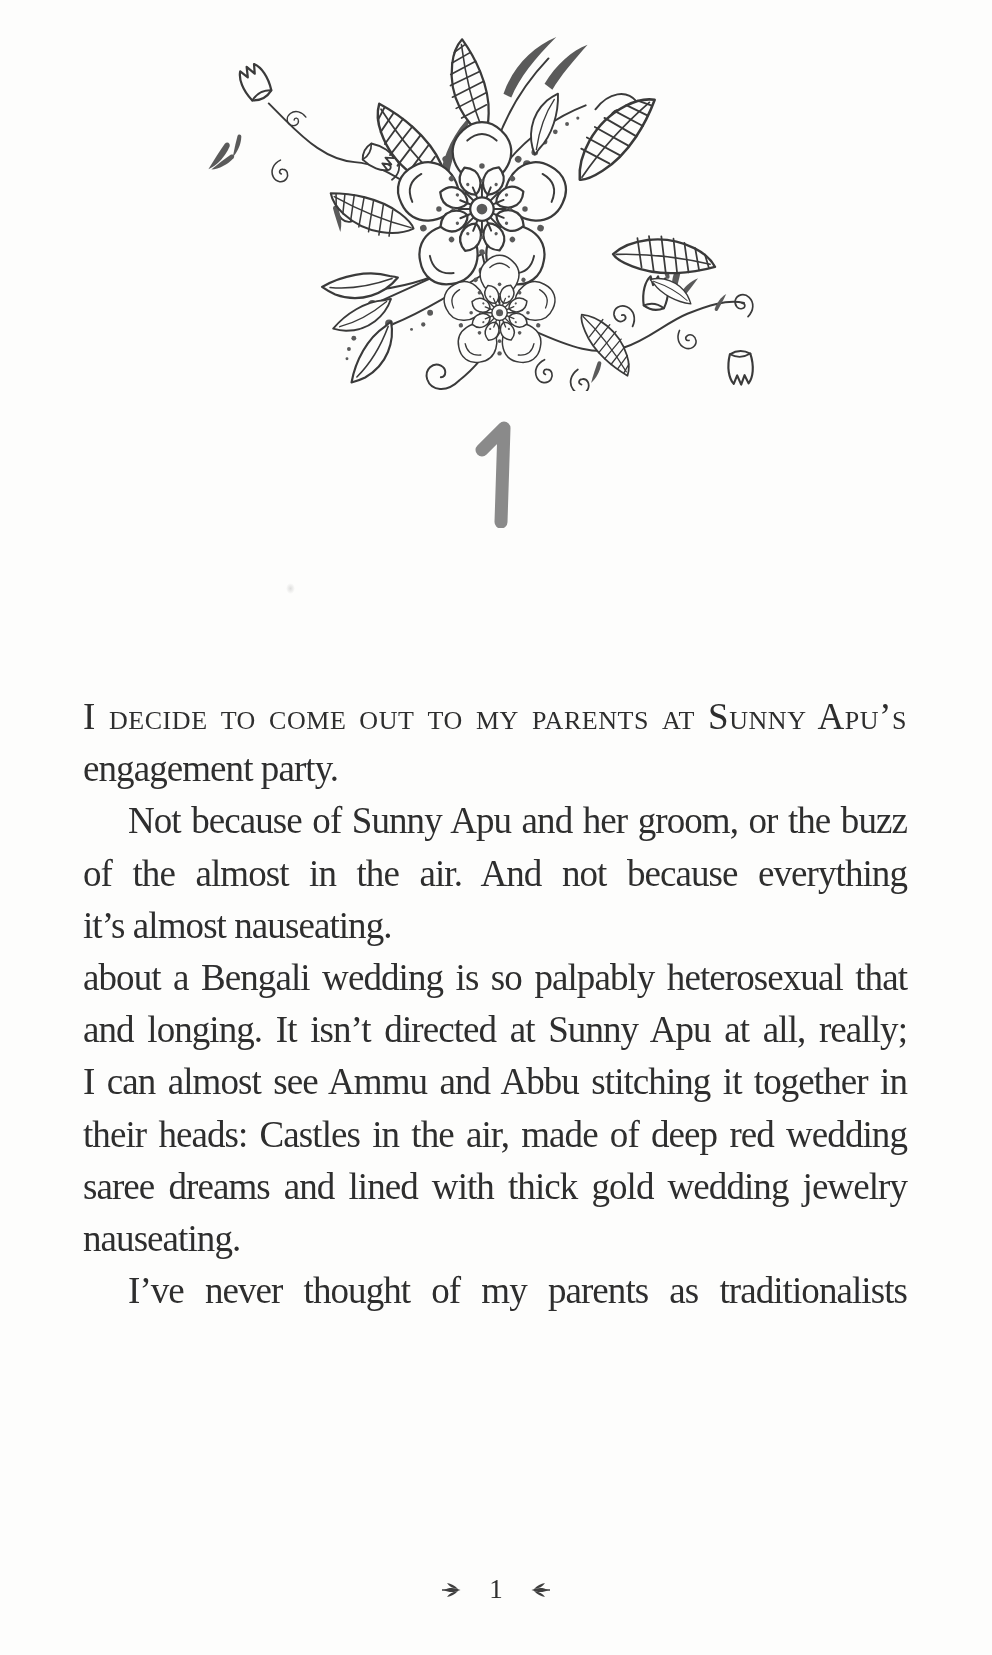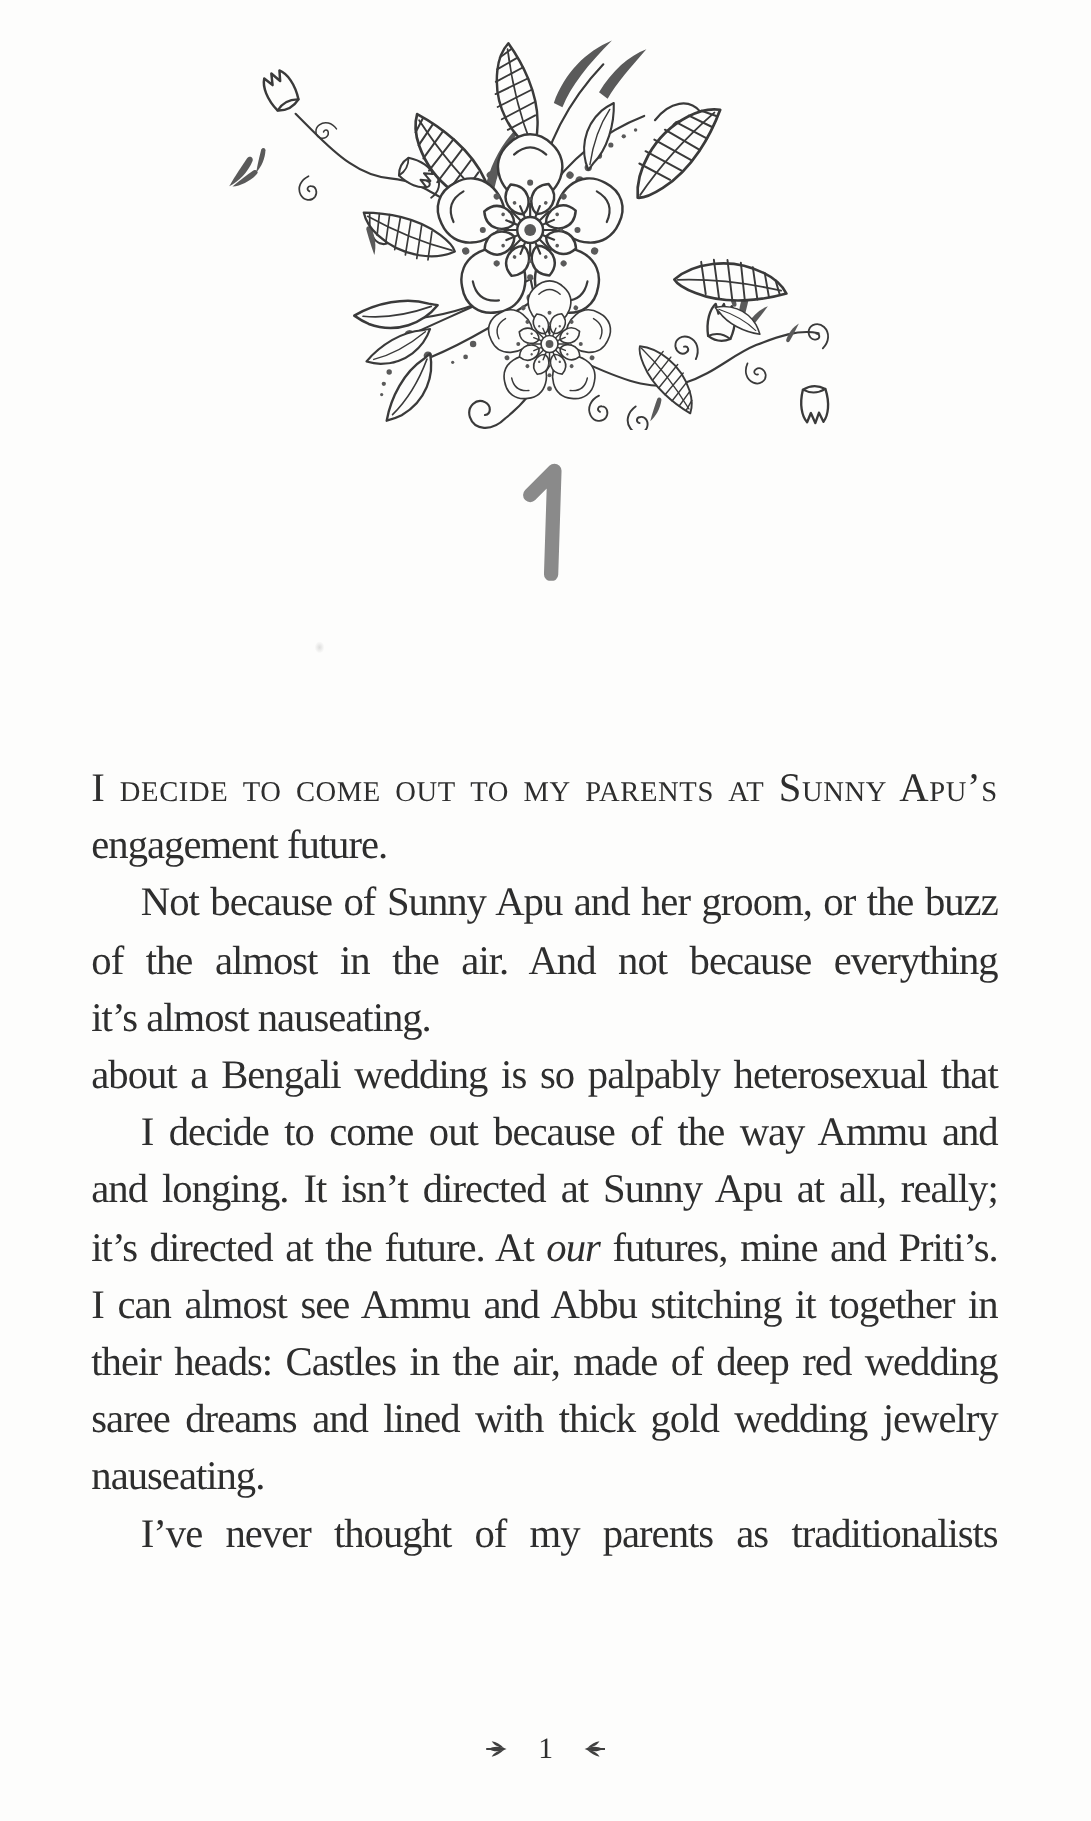--- a/index.html
+++ b/index.html
@@ -216,28 +216,26 @@
 
   <svg class="chapnum" viewBox="0 0 120 122">
     <path d="M44,44 L66,22 L63,116"></path>
   </svg>
   <span class="sr">1</span>
 
   <div class="smudge"></div>
 
   <div id="body-text">
       <div class="line j sc"><span>I decide to come out to my parents at Sunny Apu’s</span></div>
-      <div class="line"><span>engagement future.</span></div>
+      <div class="line"><span>engagement party.</span></div>
       <div class="line j ind"><span>Not because of Sunny Apu and her groom, or the buzz</span></div>
       <div class="line j"><span>of the almost in the air. And not because everything</span></div>
       <div class="line"><span>it’s almost nauseating.</span></div>
       <div class="line j"><span>about a Bengali wedding is so palpably heterosexual that</span></div>
-      <div class="line j ind"><span>I decide to come out because of the way Ammu and</span></div>
       <div class="line j"><span>and longing. It isn’t directed at Sunny Apu at all, really;</span></div>
-      <div class="line j"><span>it’s directed at the future. At </span><em>our</em><span> futures, mine and Priti’s.</span></div>
       <div class="line j"><span>I can almost see Ammu and Abbu stitching it together in</span></div>
       <div class="line j"><span>their heads: Castles in the air, made of deep red wedding</span></div>
       <div class="line j"><span>saree dreams and lined with thick gold wedding jewelry</span></div>
       <div class="line"><span>nauseating.</span></div>
       <div class="line j ind"><span>I’ve never thought of my parents as traditionalists</span></div>
     </div>
 
   <div class="folio">
     <svg class="sprig" viewBox="0 0 21 20">
       <path class="stem" d="M0,10 L4,10"></path>

